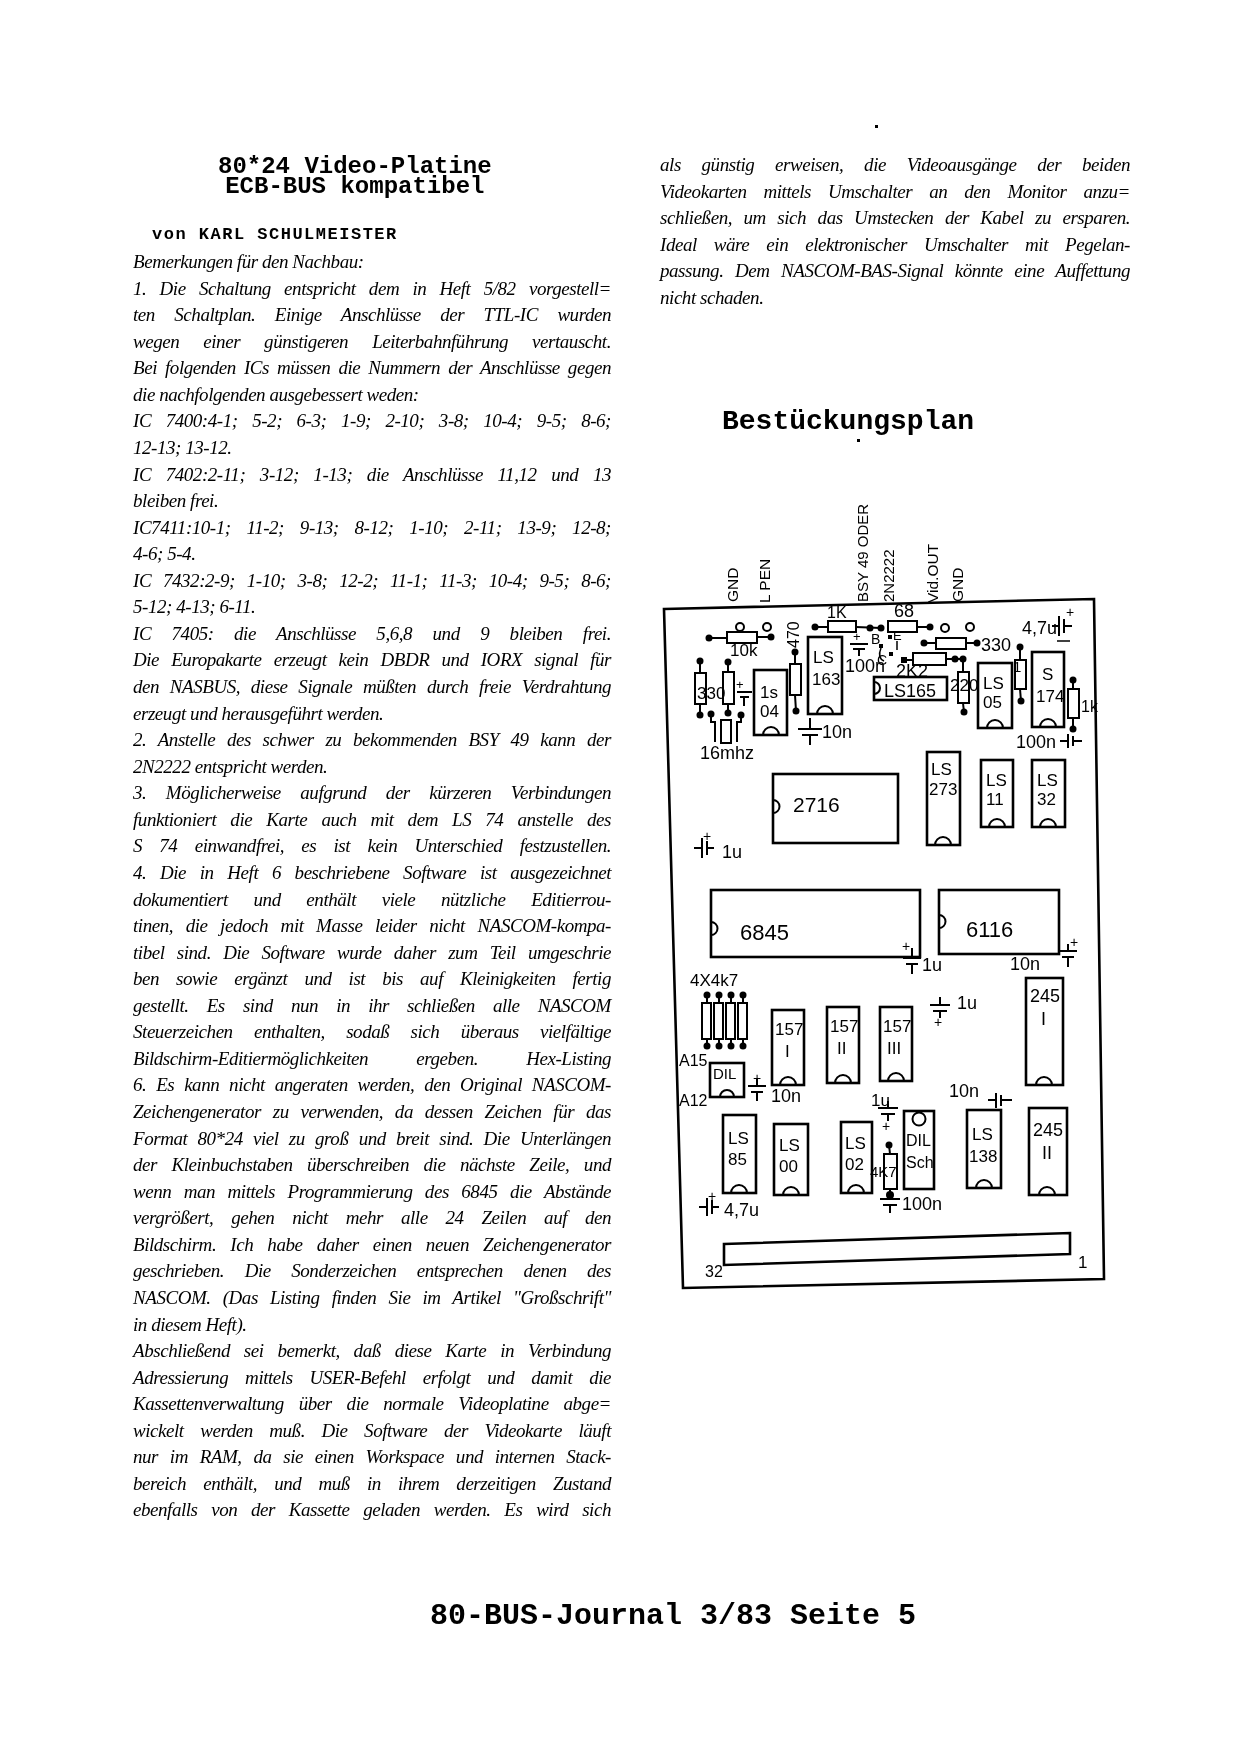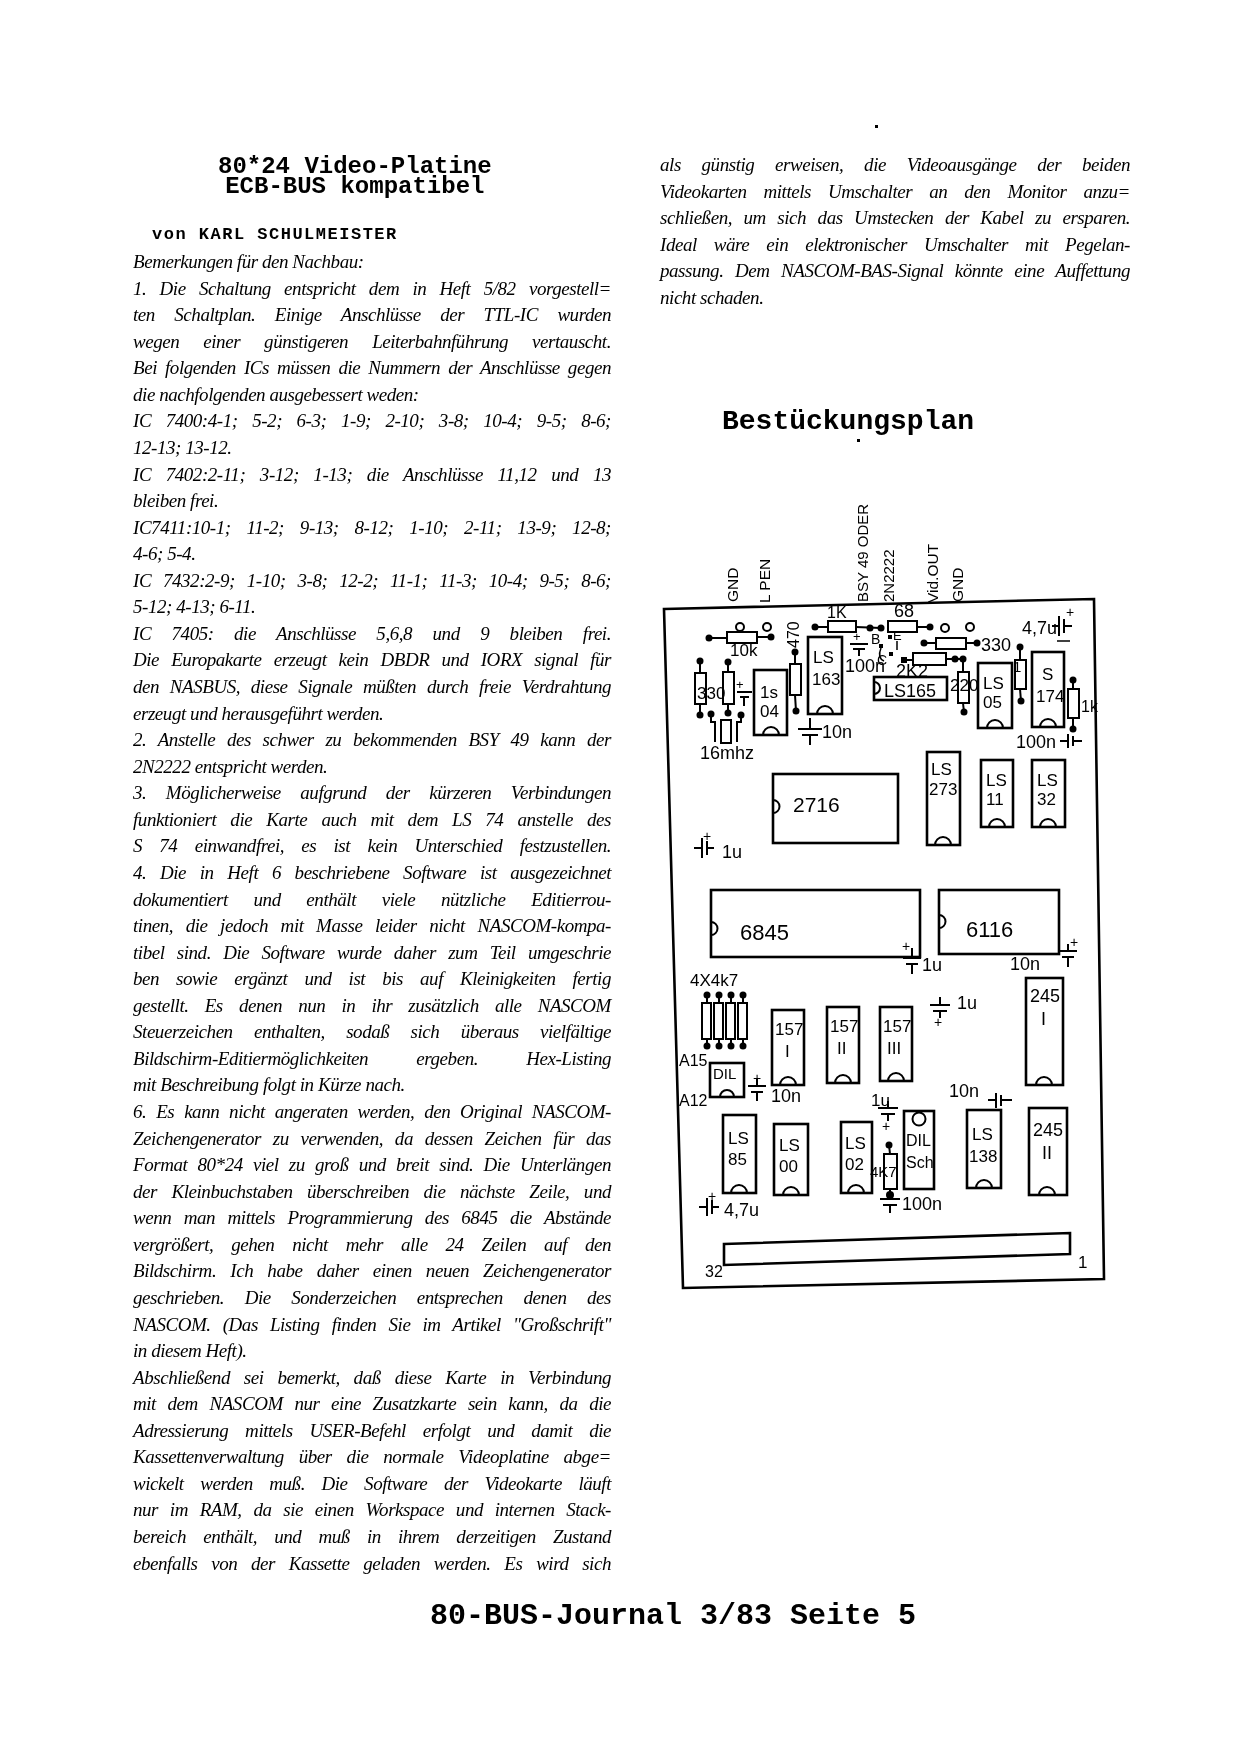--- a/index.html
+++ b/index.html
@@ -38,36 +38,34 @@
 <div class="j">2. Anstelle des schwer zu bekommenden BSY 49 kann der</div>
 <div>2N2222 entspricht werden.</div>
 <div class="j">3. Möglicherweise aufgrund der kürzeren Verbindungen</div>
 <div class="j">funktioniert die Karte auch mit dem LS 74 anstelle des</div>
 <div class="j">S 74 einwandfrei, es ist kein Unterschied festzustellen.</div>
 <div class="j">4. Die in Heft 6 beschriebene Software ist ausgezeichnet</div>
 <div class="j">dokumentiert und enthält viele nützliche Editierrou-</div>
 <div class="j">tinen, die jedoch mit Masse leider nicht NASCOM-kompa-</div>
 <div class="j">tibel sind. Die Software wurde daher zum Teil umgeschrie</div>
 <div class="j">ben sowie ergänzt und ist bis auf Kleinigkeiten fertig</div>
-<div class="j">gestellt. Es denen nun in ihr zusätzlich alle NASCOM</div>
+<div class="j">gestellt. Es sind nun in ihr schließen alle NASCOM</div>
 <div class="j">Steuerzeichen enthalten, sodaß sich überaus vielfältige</div>
 <div class="j">Bildschirm-Editiermöglichkeiten ergeben. Hex-Listing</div>
-<div>mit Beschreibung folgt in Kürze nach.</div>
 <div class="j">6. Es kann nicht angeraten werden, den Original NASCOM-</div>
 <div class="j">Zeichengenerator zu verwenden, da dessen Zeichen für das</div>
 <div class="j">Format 80*24 viel zu groß und breit sind. Die Unterlängen</div>
 <div class="j">der Kleinbuchstaben überschreiben die nächste Zeile, und</div>
 <div class="j">wenn man mittels Programmierung des 6845 die Abstände</div>
 <div class="j">vergrößert, gehen nicht mehr alle 24 Zeilen auf den</div>
 <div class="j">Bildschirm. Ich habe daher einen neuen Zeichengenerator</div>
 <div class="j">geschrieben. Die Sonderzeichen entsprechen denen des</div>
 <div class="j">NASCOM. (Das Listing finden Sie im Artikel "Großschrift"</div>
 <div>in diesem Heft).</div>
 <div class="j">Abschließend sei bemerkt, daß diese Karte in Verbindung</div>
-<div class="j">mit dem NASCOM nur eine Zusatzkarte sein kann, da die</div>
 <div class="j">Adressierung mittels USER-Befehl erfolgt und damit die</div>
 <div class="j">Kassettenverwaltung über die normale Videoplatine abge=</div>
 <div class="j">wickelt werden muß. Die Software der Videokarte läuft</div>
 <div class="j">nur im RAM, da sie einen Workspace und internen Stack-</div>
 <div class="j">bereich enthält, und muß in ihrem derzeitigen Zustand</div>
 <div class="j">ebenfalls von der Kassette geladen werden. Es wird sich</div>
 </div>
 
 <div class="col" style="left:660px;top:152px;width:470px;">
 <div class="j">als günstig erweisen, die Videoausgänge der beiden</div>

